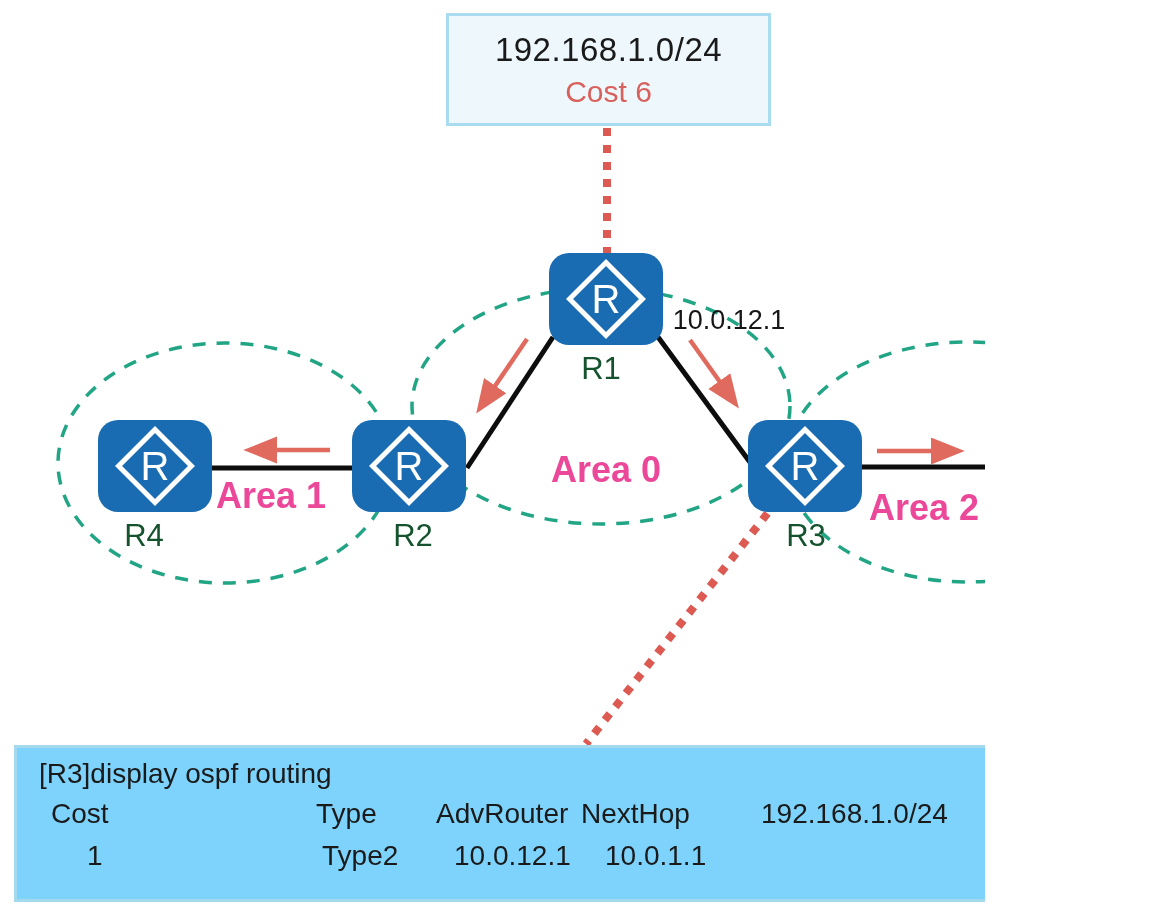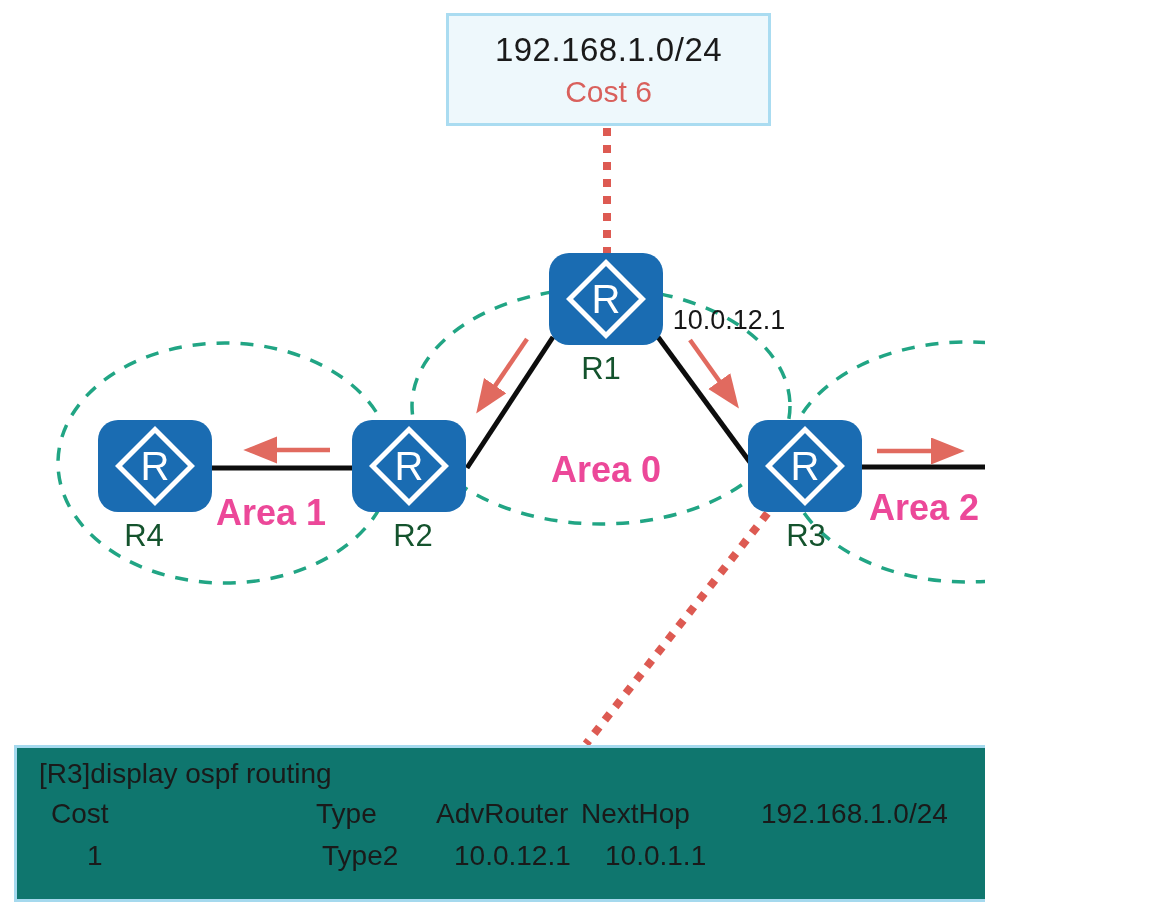--- a/index.html
+++ b/index.html
@@ -25,21 +25,21 @@
     align-items: center; justify-content: center;
     gap: 6px;
   }
   .callout .net { font-size: 33px; color: #1a1a1a; letter-spacing: 0.5px; }
   .callout .cost { font-size: 30px; color: #d9605c; }
 
   .console {
     position: absolute;
     left: 14px; top: 745px;
     width: 1134px; height: 157px;
-    background: #0f766e;
+    background: #7dd3fc;
     border: 3px solid #a5d9ee;
     padding: 10px 0 0 22px;
     font-size: 28px;
   }
   .console .cmd { margin-bottom: 8px; }
   .console .grid {
     display: grid;
     grid-template-columns: 265px 120px 145px 180px 1fr;
     row-gap: 10px;
   }
@@ -154,21 +154,21 @@
     </svg>
   </div>
 
   <div class="node-label" style="left:601px; top:351px;">R1</div>
   <div class="node-label" style="left:413px; top:518px;">R2</div>
   <div class="node-label" style="left:806px; top:518px;">R3</div>
   <div class="node-label" style="left:144px; top:518px;">R4</div>
   <div class="node-label" style="left:1055px; top:518px;">R5</div>
 
   <div class="area-label" style="left:606px; top:449px;">Area 0</div>
-  <div class="area-label" style="left:271px; top:492px;">Area 1</div>
+  <div class="area-label" style="left:271px; top:475px;">Area 1</div>
   <div class="area-label" style="left:924px; top:487px;text-align:right;">Area 2</div>
 
   <div class="link-label" style="left:729px; top:305px;">10.0.12.1</div>
 
   <div class="console">
     <div class="cmd">[R3]display ospf routing</div>
     <div class="grid">
       <div>Cost</div>
       <div>Type</div>
       <div>AdvRouter</div>

